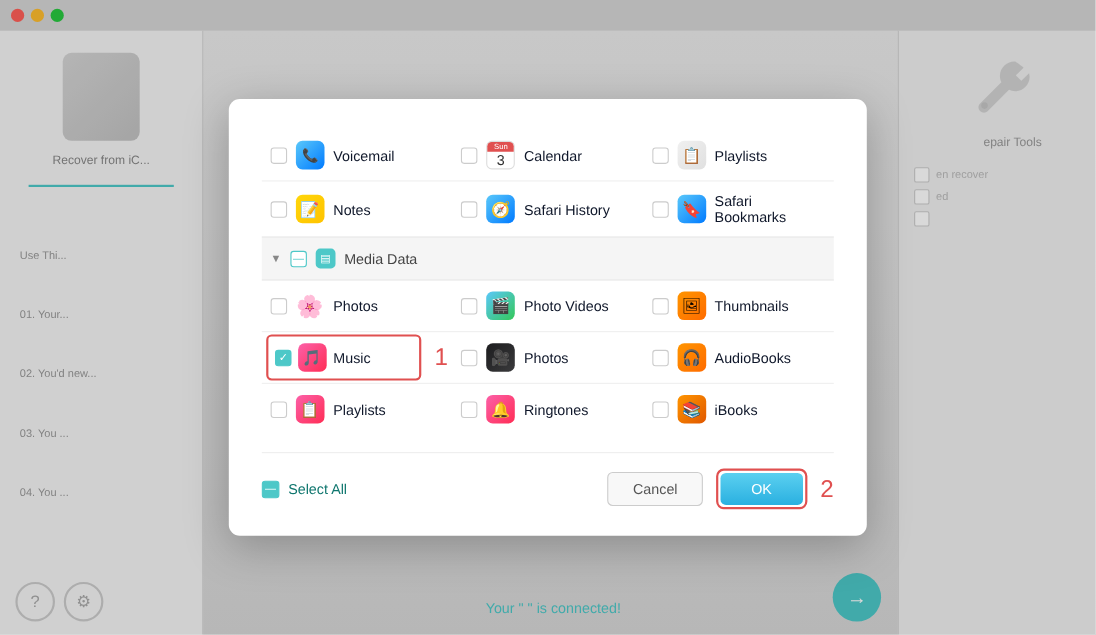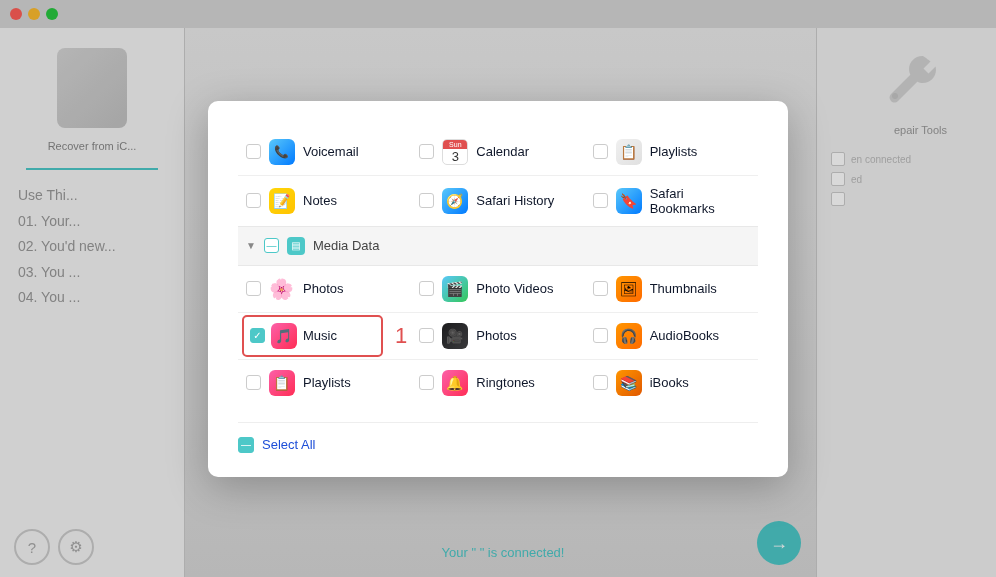--- a/index.html
+++ b/index.html
@@ -69,24 +69,25 @@
       height: 2px;
       background: #4dc8c8;
       margin: 4px 0;
     }
 
     .sidebar-steps {
       width: 100%;
       padding: 0 8px;
     }
     .step-text {
-      font-size: 14px;
+      font-size: 10px;
       color: #999;
       margin-bottom: 6px;
       line-height: 1.4;
+      margin-top: 40px;
     }
 
     .main-area {
       flex: 1;
       position: relative;
       background: linear-gradient(to bottom, #ebebeb, #d8d8d8);
       display: flex;
       flex-direction: column;
       align-items: center;
       justify-content: flex-end;
@@ -346,21 +347,21 @@
       height: 16px;
       border: 1.5px solid #4dc8c8;
       border-radius: 3px;
       background: #4dc8c8;
       display: flex;
       align-items: center;
       justify-content: center;
     }
     .select-all-label {
       font-size: 13px;
-      color: #1d4ed8;
+      color: #0f766e;
       text-align: center;
     }
 
     .modal-buttons {
       display: flex;
       gap: 12px;
       align-items: center;
     }
 
     .cancel-btn {
@@ -436,21 +437,21 @@
     <div class="right-panel">
 
       <svg class="wrench-icon" viewBox="0 0 60 60" fill="none" xmlns="http://www.w3.org/2000/svg">
         <path d="M45 8C38 8 32 14 32 21c0 2 .5 4 1.3 5.7L14 46c-2 2-2 5 0 7s5 2 7 0l19.3-19.3C41.8 34.5 43.8 35 46 35c7 0 13-6 13-13 0-1.2-.2-2.4-.5-3.5l-7 7-5-5 7-7C52.5 12.5 49 10 46 8h-1z" fill="#aaa"></path>
         <circle cx="18" cy="48" r="3" fill="#888"></circle>
       </svg>
       <div class="repair-label">epair Tools</div>
       <div class="right-steps">
         <div class="status-row">
           <div class="status-checkbox"></div>
-          <span class="status-text">en connected</span>
+          <span class="status-text">en recover</span>
         </div>
         <div class="status-row">
           <div class="status-checkbox"></div>
           <span class="status-text">ed</span>
         </div>
         <div class="status-row">
           <div class="status-checkbox"></div>
         </div>
       </div>
     </div>
@@ -581,15 +582,22 @@
       </div>
     </div>
 
     <div class="modal-footer">
       <div class="select-all-area">
         <div class="select-all-checkbox">
           <span style="color:white;font-size:10px;">—</span>
         </div>
         <span class="select-all-label">Select All</span>
       </div>
+      <div class="modal-buttons">
+        <button class="cancel-btn">Cancel</button>
+        <div class="ok-btn-wrapper">
+          <button class="ok-btn">OK</button>
+        </div>
+        <span class="step2-badge">2</span>
+      </div>
     </div>
   </div>
 </div>
 
 </body></html>

